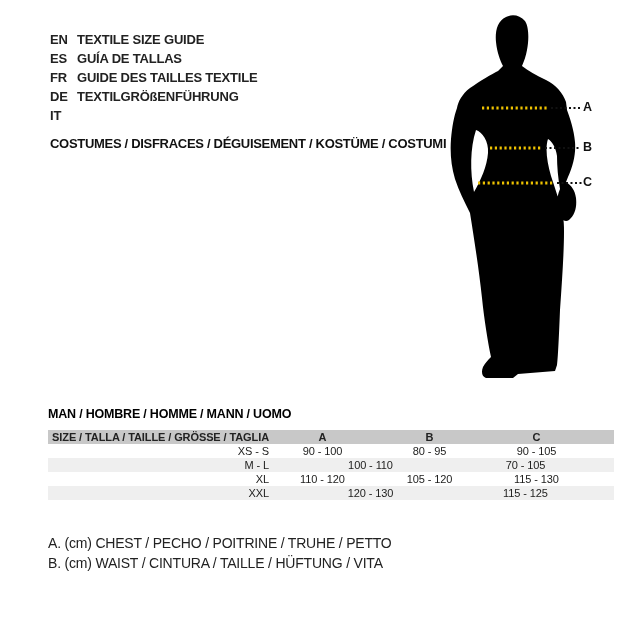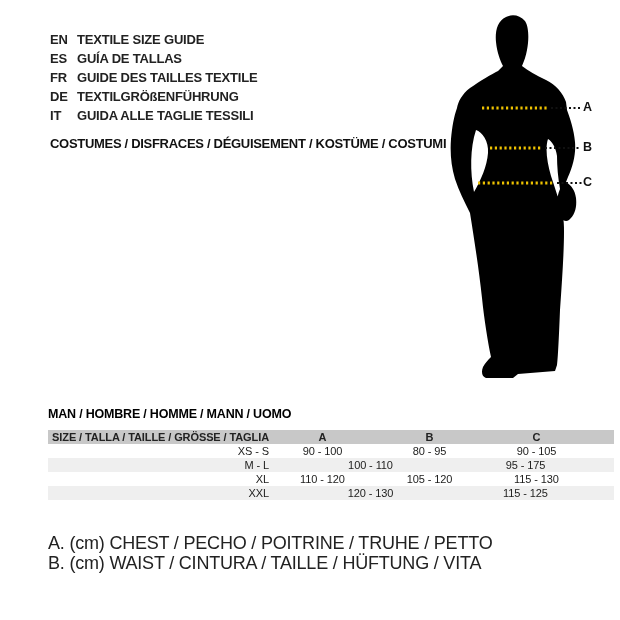--- a/index.html
+++ b/index.html
@@ -23,21 +23,21 @@
   
   .tbl-title{position:absolute;left:24px;top:407px;font-size:12.5px;font-weight:bold;letter-spacing:-0.2px;color:#000000;}
   .size-table{position:absolute;left:24px;top:430px;width:566px;font-size:11px;letter-spacing:-0.1px;}
   .trow{display:grid;grid-template-columns:221px 107px 107px 107px 1fr;align-items:center;height:14px;}
   .trow.head{height:14px;background:#c8c8c8;font-weight:bold;color:#222;}
   .trow.alt{background:#efefef;gap:48px;}
   .trow .c0{padding-left:4px;text-align:right;}
   .trow .cc{text-align:center;}
   
   .legend{position:absolute;left:24px;top:534px;}
-  .legend div{height:19.5px;line-height:19.5px;font-size:18px;letter-spacing:-0.2px;color:#222;}
+  .legend div{height:19.5px;line-height:19.5px;font-size:14px;letter-spacing:-0.2px;color:#222;}
 </style>
 </head>
 <body>
 
 <div class="page">
 
   <div class="lang-list">
     <div class="lang-row">
       <span class="code">EN</span>
       <span>TEXTILE SIZE GUIDE</span>
@@ -49,21 +49,20 @@
     <div class="lang-row">
       <span class="code">FR</span>
       <span>GUIDE DES TAILLES TEXTILE</span>
     </div>
     <div class="lang-row">
       <span class="code">DE</span>
       <span>TEXTILGRÖßENFÜHRUNG</span>
     </div>
     <div class="lang-row">
       <span class="code">IT</span>
-      <span>GUIDA ALLE TAGLIE TESSILI</span>
     </div>
   </div>
 
   <div class="heading">COSTUMES / DISFRACES / DÉGUISEMENT / KOSTÜME / COSTUMI</div>
 
   <div class="figure">
     <svg width="230" height="385" viewBox="0 0 230 385">
 
       <path fill="#000000" d="
         M 89 58
@@ -138,21 +137,21 @@
     <div class="trow">
       <span class="c0">XS - S</span>
       <span class="cc">90 - 100</span>
       <span class="cc">80 - 95</span>
       <span class="cc">90 - 105</span>
       <span></span>
     </div>
     <div class="trow alt">
       <span class="c0">M - L</span>
       <span class="cc">100 - 110</span>
-      <span class="cc">95 - 175</span>
+      <span class="cc">70 - 105</span>
       <span class="cc">105 - 115</span>
       <span></span>
     </div>
     <div class="trow">
       <span class="c0">XL</span>
       <span class="cc">110 - 120</span>
       <span class="cc">105 - 120</span>
       <span class="cc">115 - 130</span>
       <span></span>
     </div>

